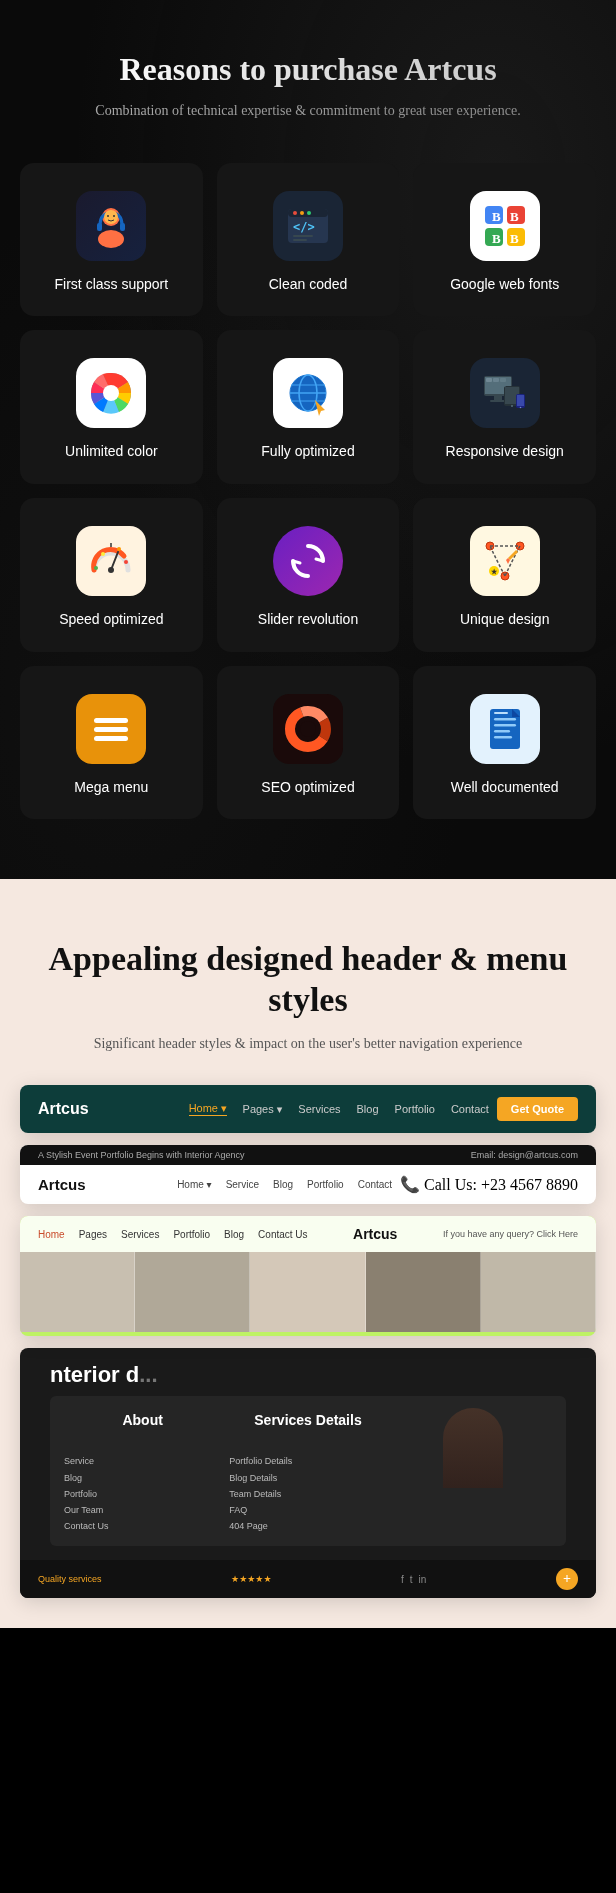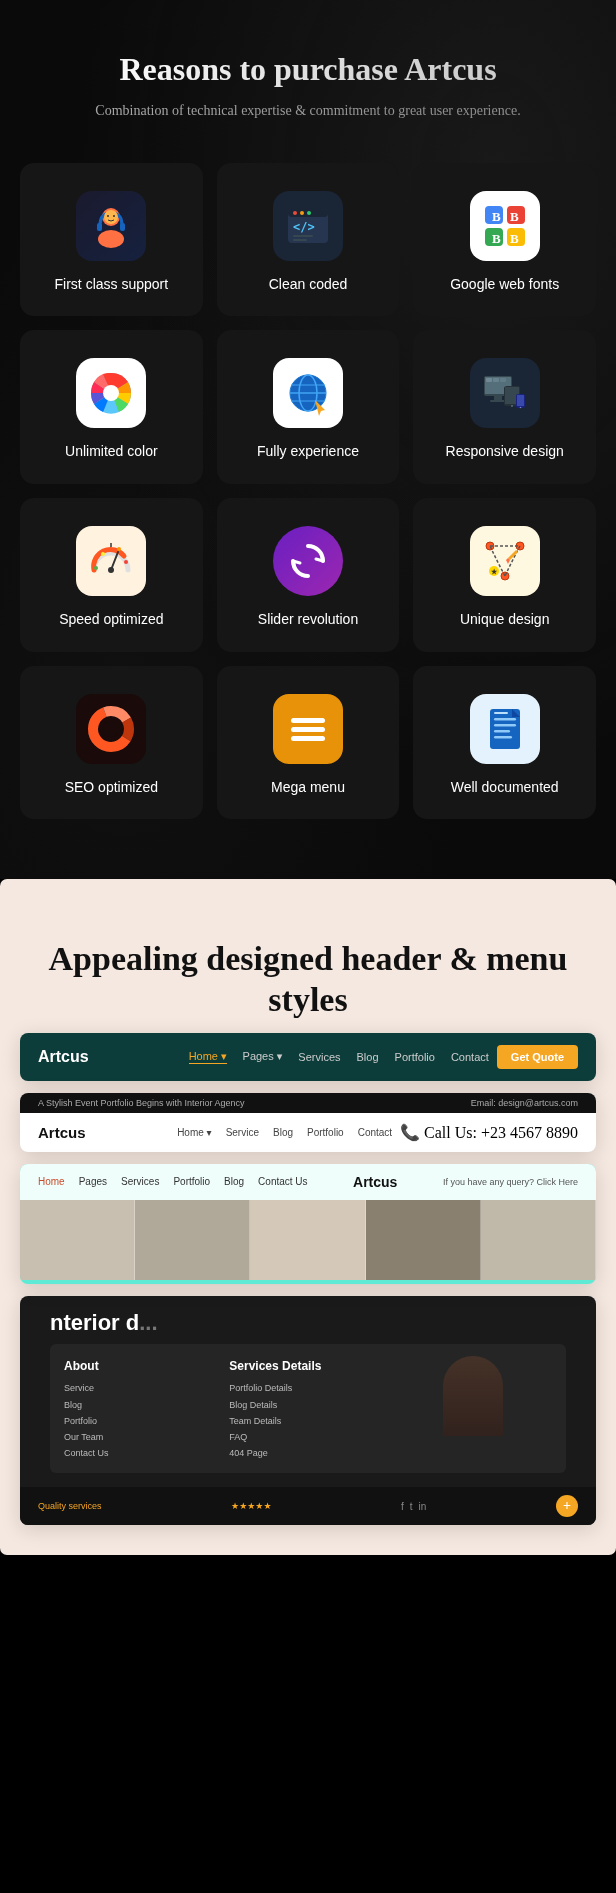--- a/index.html
+++ b/index.html
@@ -89,21 +89,20 @@
     .icon-color svg, .icon-custom svg, .icon-speed svg,
     .icon-responsive svg, .icon-slider svg, .icon-unique svg,
     .icon-seo svg, .icon-mega svg, .icon-docs svg {
       width: 50px; height: 50px;
     }
 
     
     .section-light {
       background: #f5e8e0;
       padding: 60px 20px 30px;
-      border-radius: 7px;
     }
     .section-light .section-title {
       color: #111;
       font-size: 34px;
     }
     .section-light .section-subtitle {
       color: #555;
       margin-bottom: 30px;
     }
     .header-previews {
@@ -193,21 +192,21 @@
       gap: 14px;
     }
     .hp2-links span {
       color: #444;
       font-size: 10px;
       font-family: Arial, sans-serif;
     }
 
     
     .hp3 {
-      background: #5eead4;
+      background: #bef264;
       min-height: 120px;
       position: relative;
       overflow: hidden;
     }
     .hp3-nav {
       display: flex;
       align-items: center;
       padding: 10px 18px;
       gap: 8px;
       background: rgba(255,255,255,0.9);
@@ -274,22 +273,23 @@
     .hp4-menu-col span {
       display: block;
       color: #bbb;
       font-size: 9px;
       font-family: Arial, sans-serif;
       line-height: 1.8;
     }
     .hp4-menu-col span.header {
       color: #fff;
       font-weight: 700;
-      font-size: 12px;
-      margin-bottom: 3px;
+      font-size: 14px;
+      margin-bottom: 20px;
+      text-align: center;
     }
     .hp4-footer-bar {
       background: #111;
       padding: 8px 18px;
       display: flex;
       justify-content: space-between;
       align-items: center;
     }
     .hp4-footer-bar span {
       color: #f5a623;
@@ -412,21 +412,21 @@
 
           <circle cx="25" cy="25" r="18" fill="#1565c0" stroke="#1976d2" stroke-width="1"></circle>
           <ellipse cx="25" cy="25" rx="9" ry="18" fill="none" stroke="#42a5f5" stroke-width="1.5"></ellipse>
           <line x1="7" y1="25" x2="43" y2="25" stroke="#42a5f5" stroke-width="1.5"></line>
           <line x1="8" y1="17" x2="42" y2="17" stroke="#42a5f5" stroke-width="1"></line>
           <line x1="8" y1="33" x2="42" y2="33" stroke="#42a5f5" stroke-width="1"></line>
 
           <path d="M32 32 L42 42 L38 43 L36 48 L32 32Z" fill="#f5a623"></path>
         </svg>
       </div>
-      <span class="feature-label">Fully experience</span>
+      <span class="feature-label">Fully optimized</span>
     </div>
 
     <div class="feature-card">
       <div class="feature-icon icon-responsive" style="background:#1a2535; border-radius:16px;">
         <svg viewBox="0 0 50 50" xmlns="http://www.w3.org/2000/svg">
 
           <rect x="4" y="8" width="28" height="20" rx="2" fill="#37474f"></rect>
           <rect x="5" y="9" width="26" height="17" fill="#546e7a"></rect>
           <rect x="14" y="28" width="8" height="4" fill="#37474f"></rect>
           <rect x="10" y="32" width="16" height="2" rx="1" fill="#37474f"></rect>
@@ -499,46 +499,46 @@
           <path d="M26 24 L28 22 L30 24 L28 28 Z" fill="#ff7043"></path>
 
           <circle cx="14" cy="35" r="5" fill="#ffd600"></circle>
           <text x="11" y="38" fill="#333" font-size="7" font-weight="bold">★</text>
         </svg>
       </div>
       <span class="feature-label">Unique design</span>
     </div>
 
     <div class="feature-card">
+      <div class="feature-icon icon-mega" style="background:#e8920a; border-radius:16px;">
+        <svg viewBox="0 0 50 50" xmlns="http://www.w3.org/2000/svg">
+
+          <rect x="8" y="14" width="34" height="5" rx="2.5" fill="#fff"></rect>
+          <rect x="8" y="23" width="34" height="5" rx="2.5" fill="#fff"></rect>
+          <rect x="8" y="32" width="34" height="5" rx="2.5" fill="#fff"></rect>
+        </svg>
+      </div>
+      <span class="feature-label">Mega menu</span>
+    </div>
+
+    <div class="feature-card">
       <div class="feature-icon icon-seo" style="background:#1a0a0a; border-radius:16px;">
         <svg viewBox="0 0 50 50" xmlns="http://www.w3.org/2000/svg">
 
           <circle cx="25" cy="25" r="18" fill="none" stroke="#2a2a2a" stroke-width="10"></circle>
           <circle cx="25" cy="25" r="18" fill="none" stroke="#ff5722" stroke-width="10" stroke-dasharray="68 45" stroke-dashoffset="-10"></circle>
           <circle cx="25" cy="25" r="18" fill="none" stroke="#ff8a65" stroke-width="10" stroke-dasharray="25 88" stroke-dashoffset="-78"></circle>
           <circle cx="25" cy="25" r="18" fill="none" stroke="#bf360c" stroke-width="10" stroke-dasharray="20 93" stroke-dashoffset="-103"></circle>
           <circle cx="25" cy="25" r="8" fill="#1a0a0a"></circle>
         </svg>
       </div>
       <span class="feature-label">SEO optimized</span>
     </div>
 
     <div class="feature-card">
-      <div class="feature-icon icon-mega" style="background:#e8920a; border-radius:16px;">
-        <svg viewBox="0 0 50 50" xmlns="http://www.w3.org/2000/svg">
-
-          <rect x="8" y="14" width="34" height="5" rx="2.5" fill="#fff"></rect>
-          <rect x="8" y="23" width="34" height="5" rx="2.5" fill="#fff"></rect>
-          <rect x="8" y="32" width="34" height="5" rx="2.5" fill="#fff"></rect>
-        </svg>
-      </div>
-      <span class="feature-label">Mega menu</span>
-    </div>
-
-    <div class="feature-card">
       <div class="feature-icon icon-docs" style="background:#e3f2fd; border-radius:16px;">
         <svg viewBox="0 0 50 50" xmlns="http://www.w3.org/2000/svg">
 
           <rect x="10" y="5" width="30" height="40" rx="3" fill="#1565c0"></rect>
           <rect x="14" y="14" width="22" height="2.5" rx="1.25" fill="#90caf9"></rect>
           <rect x="14" y="20" width="22" height="2.5" rx="1.25" fill="#90caf9"></rect>
           <rect x="14" y="26" width="16" height="2.5" rx="1.25" fill="#90caf9"></rect>
           <rect x="14" y="32" width="18" height="2.5" rx="1.25" fill="#90caf9"></rect>
 
           <path d="M32 5 L40 13 L32 13 Z" fill="#0d47a1"></path>
@@ -547,20 +547,21 @@
         </svg>
       </div>
       <span class="feature-label">Well documented</span>
     </div>
 
   </div>
 </section>
 
 <section class="section-light">
   <h2 class="section-title">Appealing designed header &amp; menu styles</h2>
+  <p class="section-subtitle">Significant header styles &amp; impact on the user's better navigation experience</p>
 
   <div class="header-previews">
 
     <div class="header-preview hp1">
       <div class="hp1-nav">
         <span class="hp1-logo">Artcus</span>
         <div class="hp1-links">
           <span class="active">Home ▾</span>
           <span>Pages ▾</span>
           <span>Services</span>

